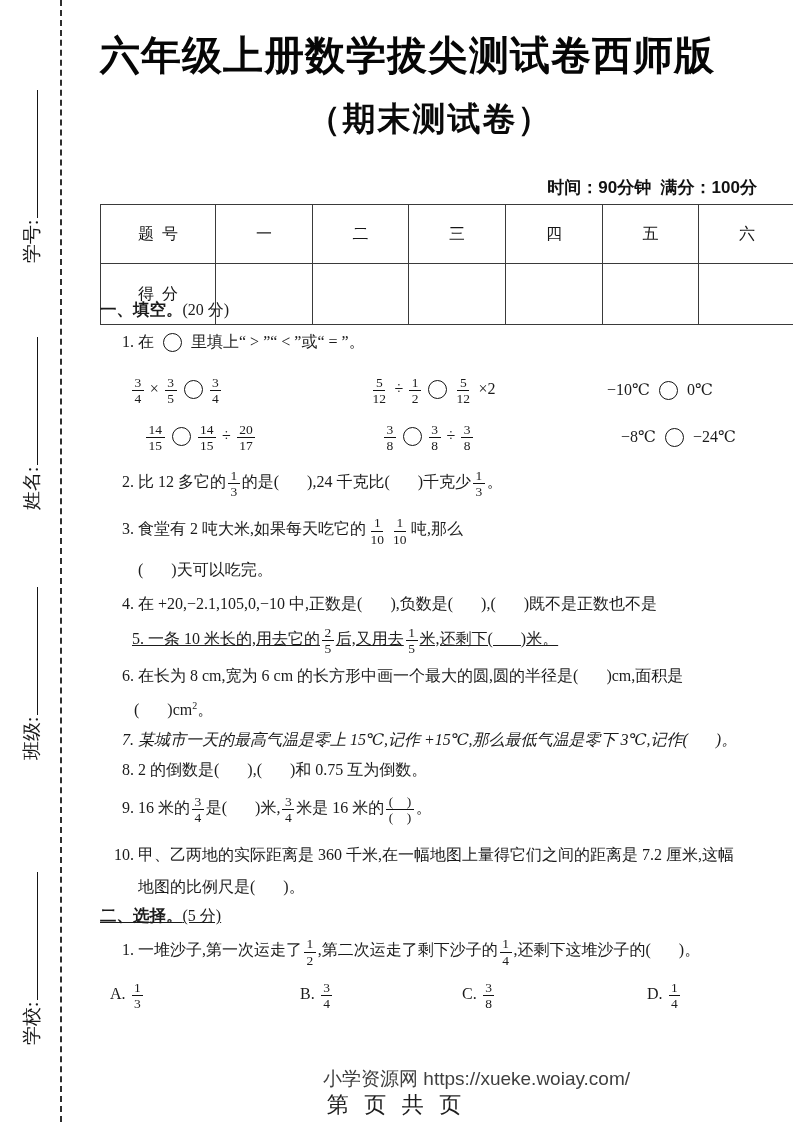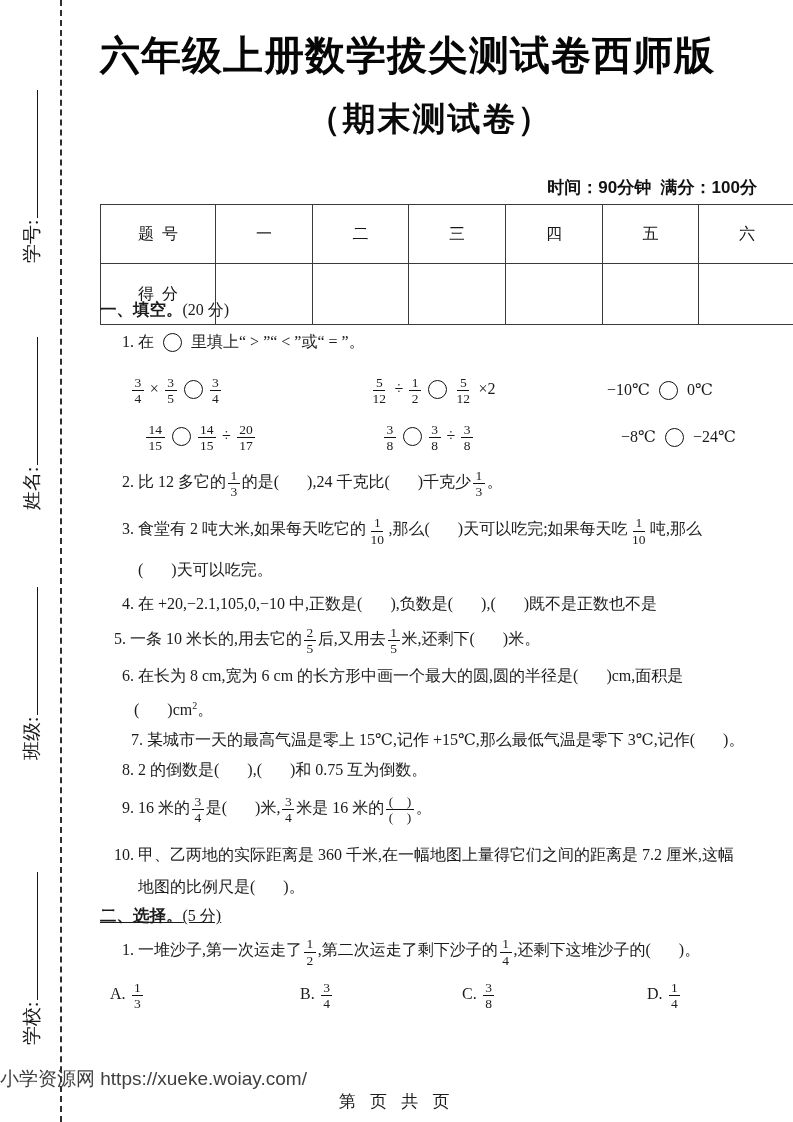--- a/index.html
+++ b/index.html
@@ -65,27 +65,27 @@
   }
   .frac .fn{border-bottom:1.3px solid #111;padding:0 2.5px;white-space:pre;}
   .frac .fd{padding:0 2.5px;white-space:pre;}
   .circ{
     display:inline-block;width:17px;height:17px;border:1.5px solid #111;
     border-radius:50%;vertical-align:middle;margin:0 5px 2px 5px;background:#fff;
   }
   sup{font-size:10px;}
   
   .footer-site{
-    position:absolute;left:0;top:1066px;width:630px;text-align:left;
+    position:absolute;left:0;top:1066px;width:630px;text-align:right;
     font-family:"Liberation Sans","DejaVu Sans",sans-serif;
     font-size:19px;color:#3f3f3f;white-space:pre;
   }
   .footer-page{
     position:absolute;left:0;top:1090px;width:793px;text-align:center;
-    font-size:17px;color:#1d1d1d;letter-spacing:5px;white-space:pre;
+    font-size:22px;color:#1d1d1d;letter-spacing:5px;white-space:pre;
   }
 </style>
 </head>
 <body>
 
 <div>
 
   <div class="dash-line"></div>
 
   <div id="sidebar-fields">
@@ -191,36 +191,36 @@
         <div class="line" style="margin-top: 15px; margin-left: 22px;"><span class="t">2. 比 12 多它的</span><span class="frac">
             <span class="fn">1</span>
             <span class="fd">3</span>
           </span><span class="t">的是(       ),24 千克比(       )千克少</span><span class="frac">
             <span class="fn">1</span>
             <span class="fd">3</span>
           </span><span class="t">。</span></div>
         <div class="line" style="margin-top: 16px; margin-left: 22px;"><span class="t">3. 食堂有 2 吨大米,如果每天吃它的</span><span class="frac">
             <span class="fn">1</span>
             <span class="fd">10</span>
-          </span><span class="t">,那么(       )天可以吃完;如果每天吃</span><span class="frac">
+          </span><span class="frac">
             <span class="fn">1</span>
             <span class="fd">10</span>
           </span><span class="t">吨,那么</span></div>
         <div class="line" style="margin-top: 12px; margin-left: 38px;"><span class="t">(       )天可以吃完。</span></div>
         <div class="line" style="margin-top: 12px; margin-left: 22px;"><span class="t">4. 在 +20,−2.1,105,0,−10 中,正数是(       ),负数是(       ),(       )既不是正数也不是</span></div>
-        <div class="line" style="margin-top: 10px; margin-left: 14px;"><span class="t">5. 一条 10 米长的,用去它的</span><span class="frac">
+        <div class="line" style="margin-top: 10px; margin-left: 32px; text-decoration: underline;"><span class="t">5. 一条 10 米长的,用去它的</span><span class="frac">
             <span class="fn">2</span>
             <span class="fd">5</span>
           </span><span class="t">后,又用去</span><span class="frac">
             <span class="fn">1</span>
             <span class="fd">5</span>
           </span><span class="t">米,还剩下(       )米。</span></div>
         <div class="line" style="margin-top: 9px; margin-left: 22px;"><span class="t">6. 在长为 8 cm,宽为 6 cm 的长方形中画一个最大的圆,圆的半径是(       )cm,面积是</span></div>
         <div class="line" style="margin-top: 8px; margin-left: 34px;"><span class="t">(       )cm</span><sup>2</sup><span class="t">。</span></div>
-        <div class="line" style="margin-top: 8px; margin-left: 31px;"><span class="t">7. 某城市一天的最高气温是零上 15℃,记作 +15℃,那么最低气温是零下 3℃,记作(       )。</span></div>
+        <div class="line" style="margin-top: 8px; margin-left: 22px; font-style: italic;"><span class="t">7. 某城市一天的最高气温是零上 15℃,记作 +15℃,那么最低气温是零下 3℃,记作(       )。</span></div>
         <div class="line" style="margin-top: 8px; margin-left: 22px;"><span class="t">8. 2 的倒数是(       ),(       )和 0.75 互为倒数。</span></div>
         <div class="line" style="margin-top: 13px; margin-left: 22px;"><span class="t">9. 16 米的</span><span class="frac">
             <span class="fn">3</span>
             <span class="fd">4</span>
           </span><span class="t">是(       )米,</span><span class="frac">
             <span class="fn">3</span>
             <span class="fd">4</span>
           </span><span class="t">米是 16 米的</span><span class="frac">
             <span class="fn">(    )</span>
             <span class="fd">(    )</span>

